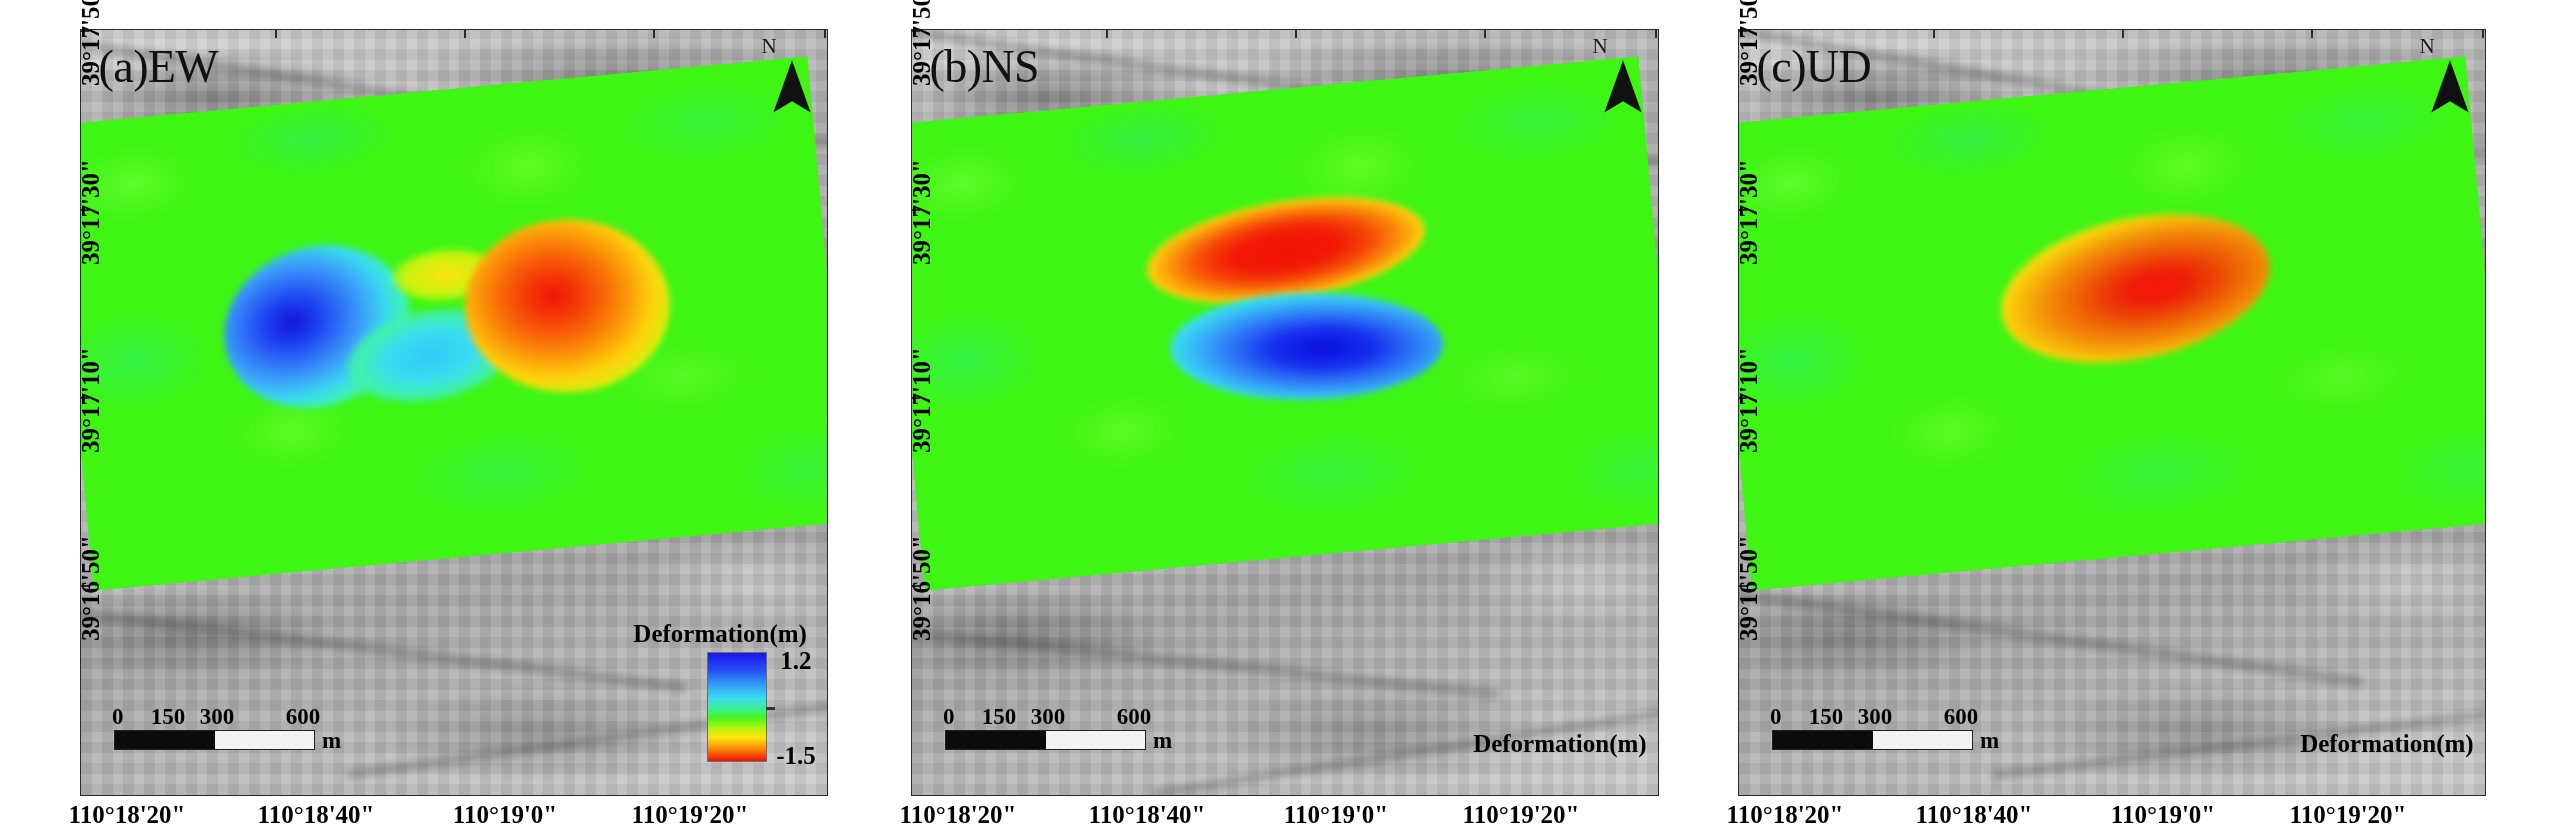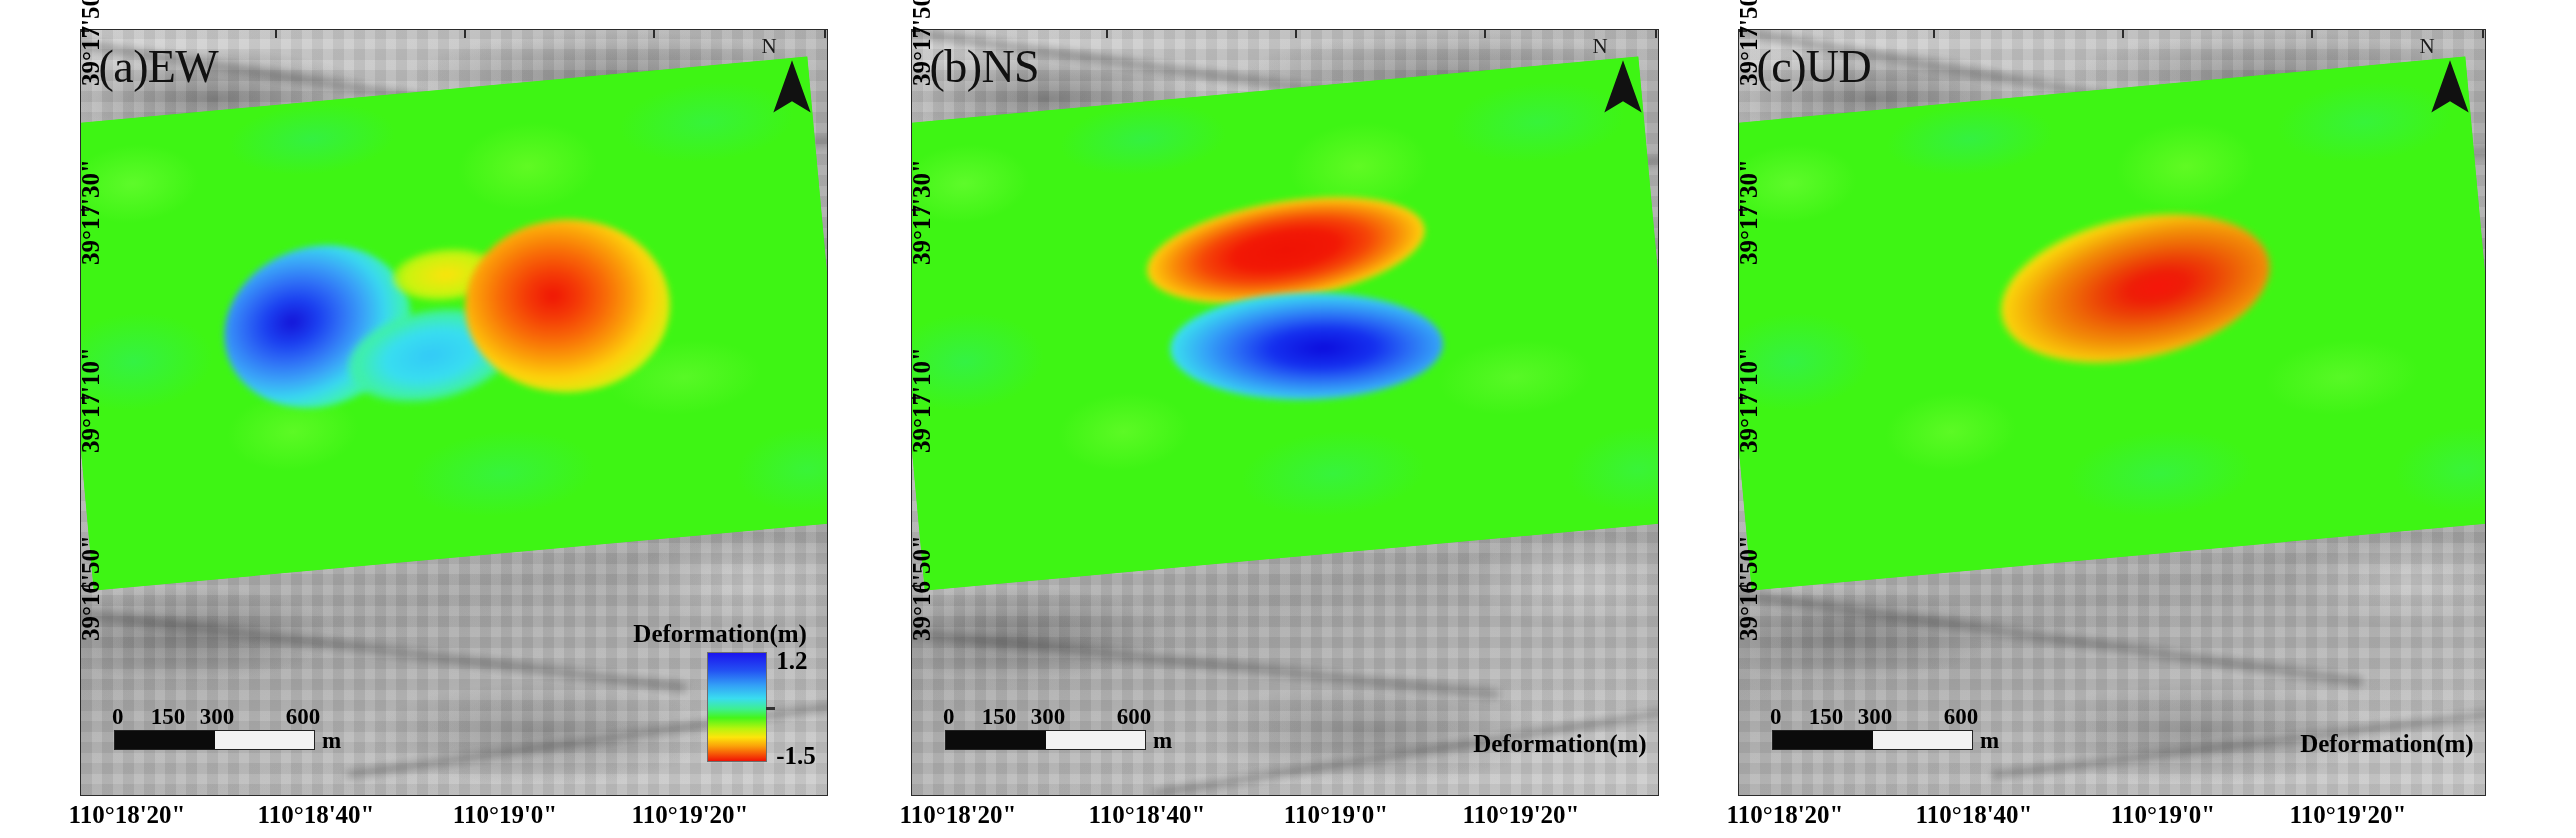--- a/index.html
+++ b/index.html
@@ -139,21 +139,21 @@
                 font-family:"Liberation Serif",serif;margin-bottom:3.8px;text-align:left;}
   .legend-body{display:flex;align-items:stretch;gap:8.8px;padding-left:74px;}
   .cbar{width:58px;height:108px;border:1.3px solid #6e6e6e;
         background:linear-gradient(to bottom,
            #1b14ee 0%, #2350f3 16%, #33a0f6 30%, #39dcf0 42%,
            #3ef08f 52%, #45f51a 60%, #b7f40e 70%,
            #fde50b 78%, #fba309 86%, #f65c07 93%, #f01305 100%);}
   .cbar-ticks{position:relative;display:flex;flex-direction:column;
               justify-content:space-between;}
   .cb-val{font-size:25px;font-weight:bold;color:#000;line-height:1;white-space:nowrap;
-          font-family:"Liberation Serif",serif;}
+          font-family:"Liberation Serif",serif;text-align:center;}
   .cb-top{margin-top:-3.8px;}
   .cb-bot{margin-bottom:-6.3px;}
   .cb-mid-tick{position:absolute;left:-10px;top:50%;width:8.8px;height:2.5px;background:#333;}
 </style>
 </head>
 <body>
 
 <div class="figure">
 
   <div class="panel panel-a">

